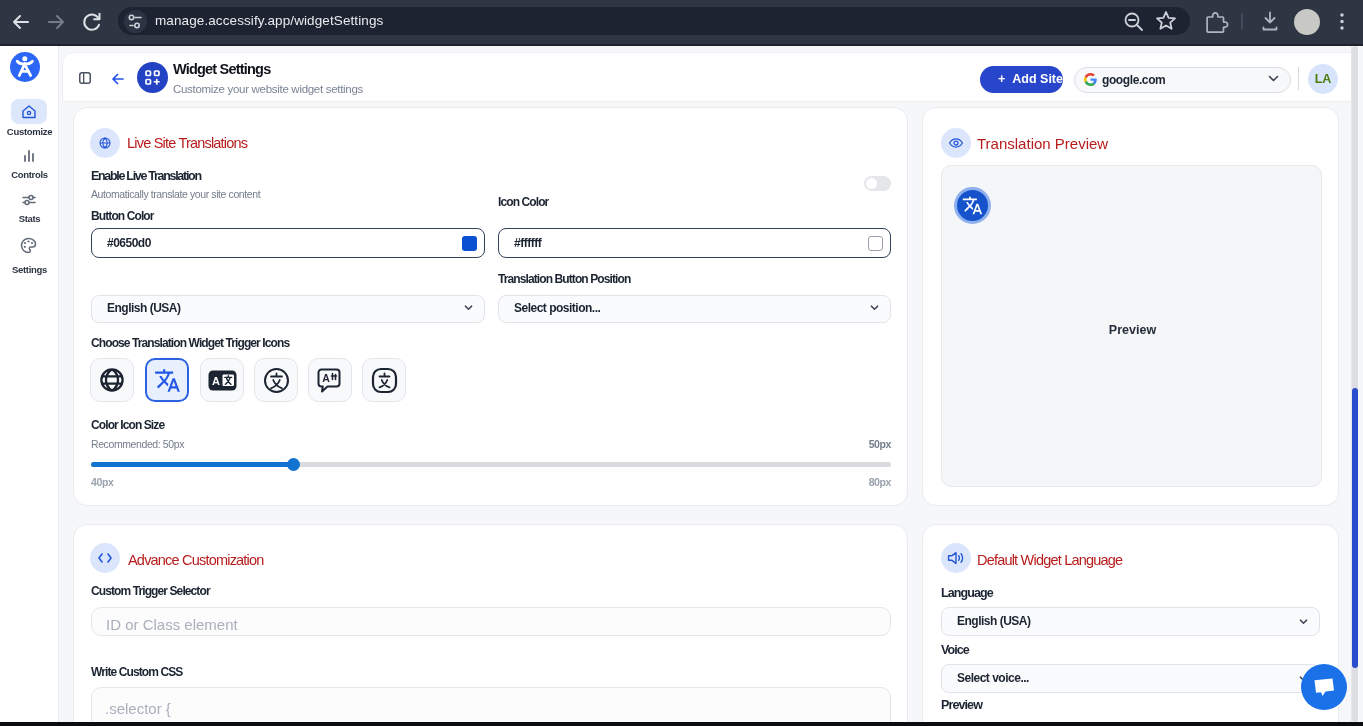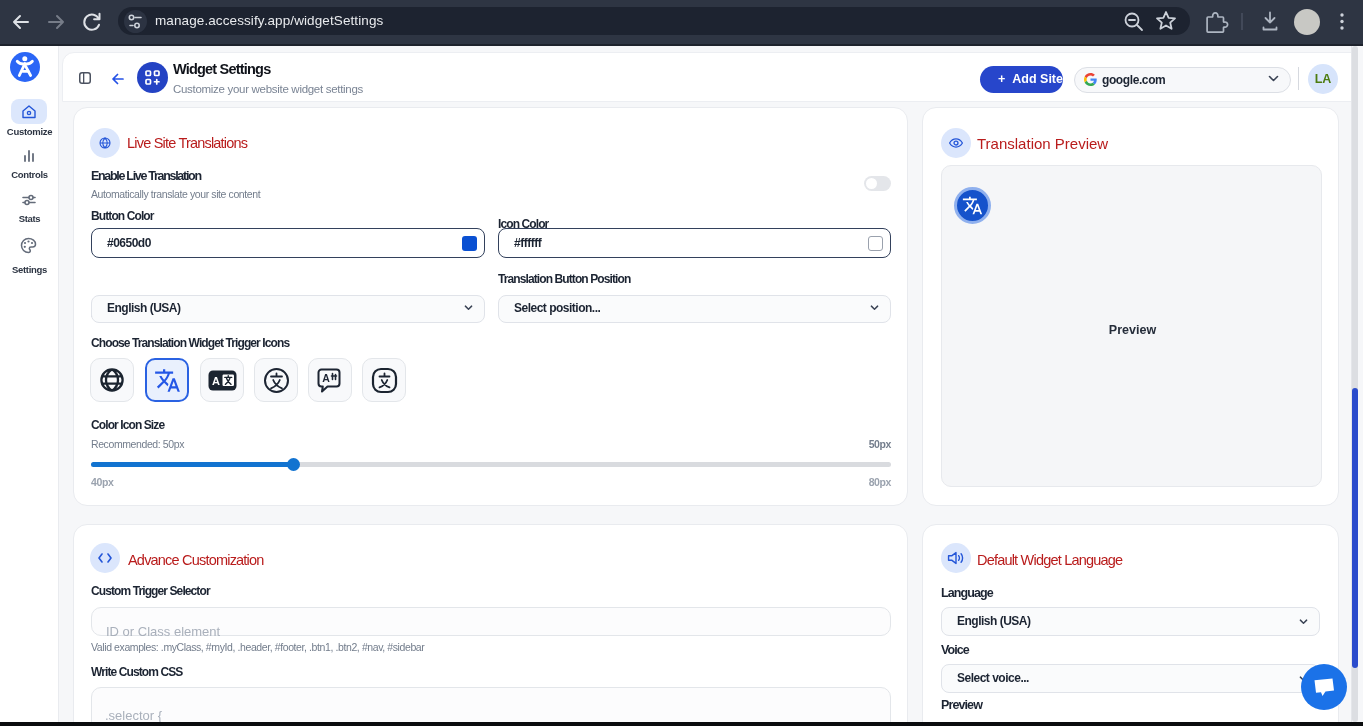--- a/index.html
+++ b/index.html
@@ -49,21 +49,21 @@
   #toggle { position:absolute; left:790px; top:68px; width:27px; height:15px; border-radius:8px; background:#e4e6ea; }
   #toggle::after { content:""; position:absolute; left:2px; top:2px; width:11px; height:11px; border-radius:50%; background:#fff; }
   #previewpanel { position:absolute; left:18px; top:57px; width:381px; height:322px; background:#f5f6f8;
     border:1px solid #e7e9ed; border-radius:10px; }
   #pwidget { position:absolute; left:12px; top:21px; width:37px; height:37px; border-radius:50%;
     background:#1552cb; border:3px solid #8fb0ee; display:flex; align-items:center; justify-content:center; }
   #chat { position:absolute; left:1301px; top:620px; width:46px; height:46px; border-radius:50%; background:#1b72e8;
     display:flex; align-items:center; justify-content:center; }
   #blackbar { position:absolute; left:0; top:722px; width:1363px; height:4px; background:#0a0c0e; }
   .ta { border-radius:10px; background:#fcfcfd; border:1px solid #e3e6ea; position:absolute; }
-  .ph { color:#a9b0bb; font-size:13px; position:absolute;margin-top:8px; }
+  .ph { color:#a9b0bb; font-size:15px; position:absolute; }
 </style>
 </head>
 <body>
 <div id="chrome"></div>
 <div id="urlpill"></div>
 <svg class="chromeicon" style="left:0;top:0;position:absolute" width="1363" height="44" viewBox="0 0 1363 44">
 
   <g stroke="#dee1e6" stroke-width="2" fill="none" stroke-linecap="round" stroke-linejoin="round">
     <path d="M28 22 H14 M20 16 L14 22 L20 28"></path>
   </g>
@@ -200,21 +200,21 @@
         </svg>
     </div>
     <div class="ctitle" style="left:53px; top:27px;">Live Site Translations</div>
     <div class="lbl" style="left:17px; top:61px; font-size:12.5px; letter-spacing:-1.3px;">Enable Live Translation</div>
     <div class="sub" style="left:17px; top:80px;">Automatically translate your site content</div>
     <div id="toggle"></div>
     <div class="lbl" style="left:17px; top:101px;">Button Color</div>
     <div class="inputbox" style="left:17px; top:120px; width:394px;"></div>
     <div class="seltext" style="left:33px; top:128px;">#0650d0</div>
     <div class="abs" style="left:388px; top:128px; width:15px; height:15px; background:#0a50d2; border-radius:3px;"></div>
-    <div class="lbl" style="left:424px; top:109px;">Icon Color</div>
+    <div class="lbl" style="left:424px; top:87px;">Icon Color</div>
     <div class="inputbox" style="left:424px; top:120px; width:393px;"></div>
     <div class="seltext" style="left:440px; top:128px;">#ffffff</div>
     <div class="abs" style="left:794px; top:128px; width:15px; height:15px; background:#fff; border:1px solid #9aa1ad; border-radius:3px;"></div>
     <div class="lbl" style="left:17px; top:170px;margin-top:28px;">Default Language</div>
     <div class="selbox" style="left:17px; top:187px; width:394px; height:27.5px;"></div>
     <div class="seltext" style="left:33px; top:193px;">English (USA)</div>
     <svg class="chev" style="left:390px; top:197px;" width="9" height="5.5" viewBox="0 0 10 6">
         <path d="M1.5 1.2 L5 4.6 L8.5 1.2" stroke="#3a4354" stroke-width="1.6" fill="none" stroke-linecap="round" stroke-linejoin="round"></path>
       </svg>
     <div class="lbl" style="left:424px; top:164px;">Translation Button Position</div>
@@ -284,21 +284,20 @@
       <svg width="14" height="10" viewBox="0 0 14 10">
           <g stroke="#2456d8" stroke-width="1.6" fill="none" stroke-linecap="round" stroke-linejoin="round">
             <path d="M4 1 L1 5 L4 9 M10 1 L13 5 L10 9"></path>
           </g>
         </svg>
     </div>
     <div class="ctitle" style="left:54px; top:27px;">Advance Customization</div>
     <div class="lbl" style="left:17px; top:59px;">Custom Trigger Selector</div>
     <div class="ta" style="left:17px; top:82px; width:800px; height:29px;"></div>
     <div class="ph" style="left:32px; top:91px;">ID or Class element</div>
-    <div class="sub" style="left:17px; top:116px;">Valid examples: .myClass, #myId, .header, #footer, .btn1, .btn2, #nav, #sidebar</div>
     <div class="lbl" style="left:17px; top:140px;">Write Custom CSS</div>
     <div class="ta" style="left:17px; top:162px; width:800px; height:120px;"></div>
     <div class="ph" style="left:31px; top:175px;">.selector {</div>
   </div>
 
   <div class="card" id="cardC">
     <div class="cicon" style="left:18px; top:20px;">
       <svg width="14" height="10" viewBox="0 0 24 17">
           <path d="M12 1.5 C6 1.5 2.5 6 1 8.5 c1.5 2.5 5 7 11 7 s9.5-4.5 11-7 C21.5 6 18 1.5 12 1.5 z" fill="none" stroke="#2456d8" stroke-width="2.2"></path>
           <circle cx="12" cy="8.5" r="3.4" fill="none" stroke="#2456d8" stroke-width="2.2"></circle>

